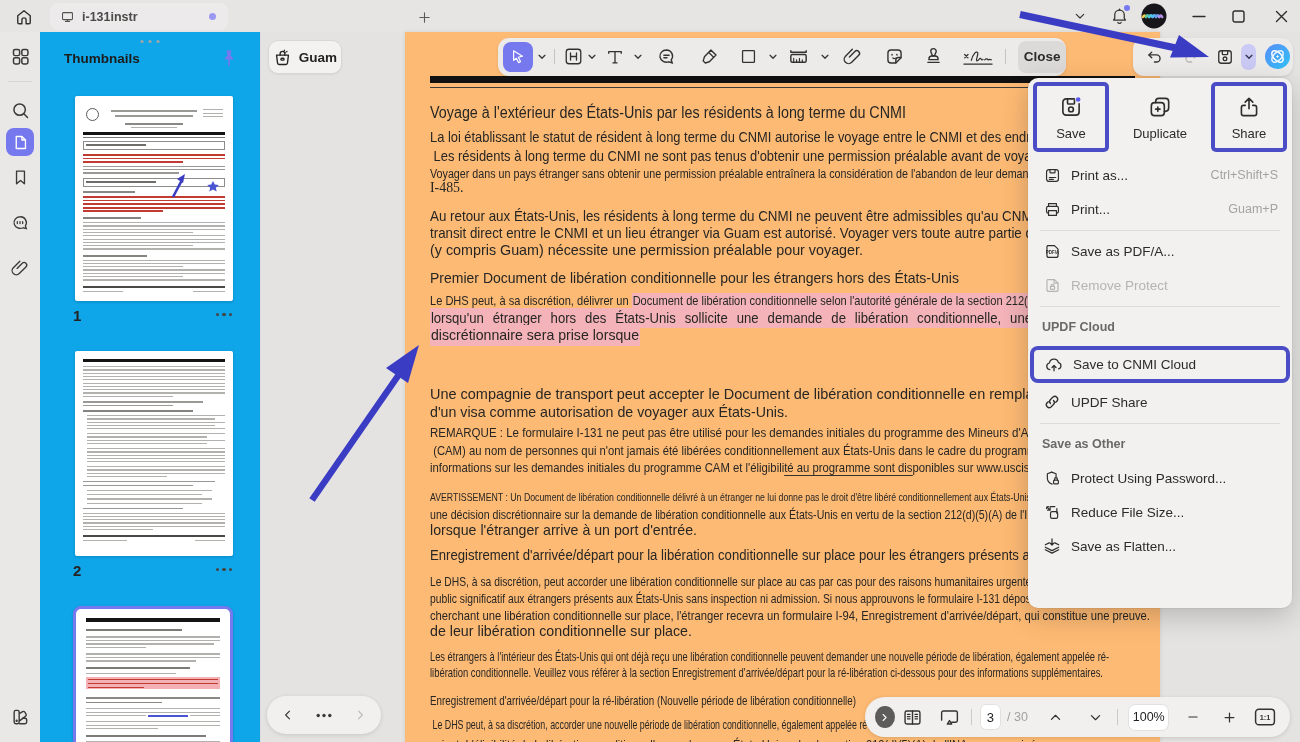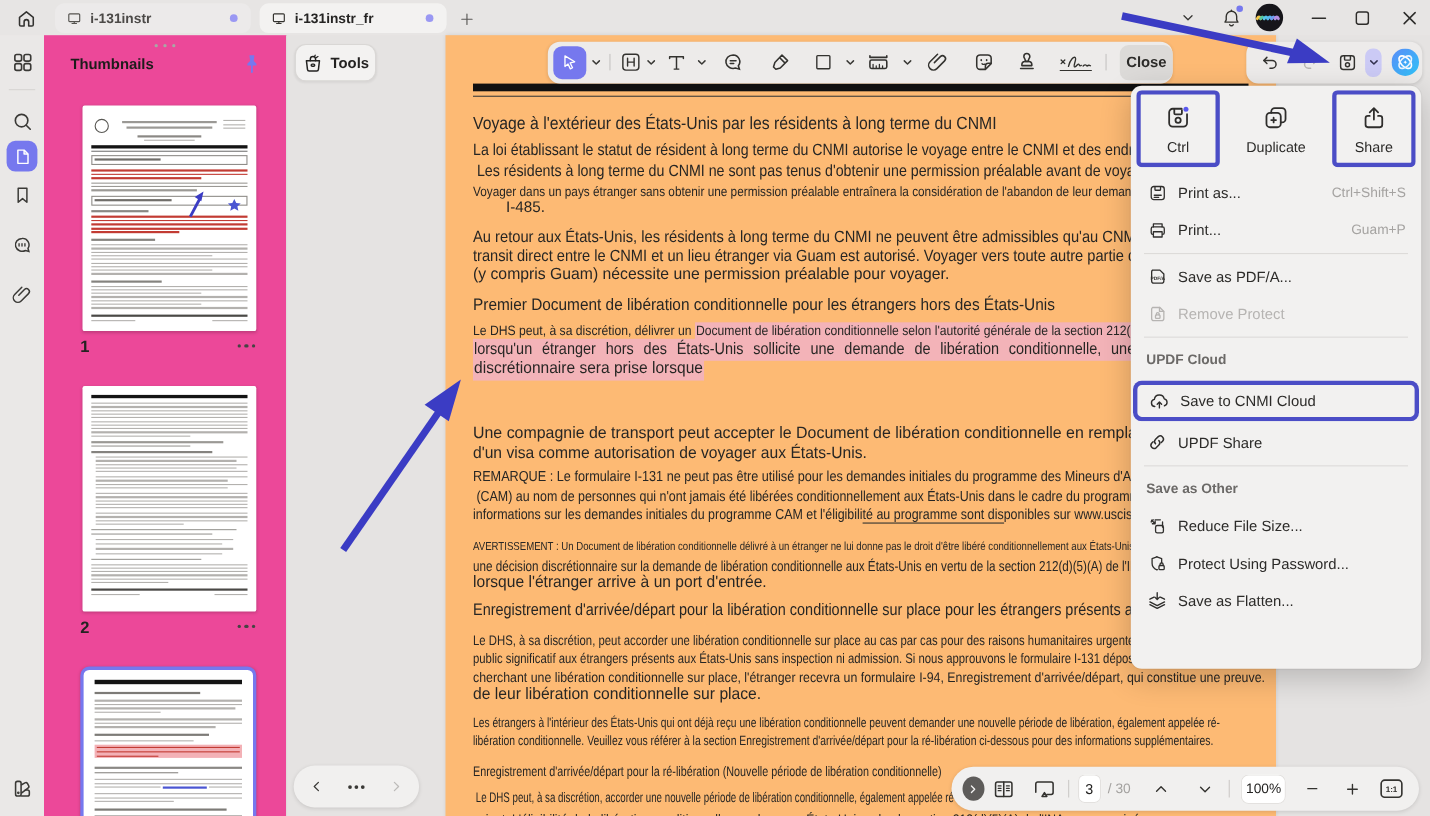--- a/index.html
+++ b/index.html
@@ -22,41 +22,41 @@
   .tb-ic { width:30px; height:30px; display:flex; align-items:center; justify-content:center; position:relative; }
 
   
   .sidebar { position:absolute; left:0; top:32px; width:40px; height:710px; background:#eae8e7; }
   .sb-ic { position:absolute; left:0; width:40px; height:36px; display:flex; align-items:center; justify-content:center; }
   .sb-ic.active .chip { position:absolute; left:6px; top:4px; width:28px; height:28px; border-radius:8px; background:#7678ee; }
   .sb-sep { position:absolute; left:8px; width:24px; height:1px; background:#d7d5d3; }
   .sb-bottom { position:absolute; left:0; bottom:7px; width:40px; height:36px; display:flex; align-items:center; justify-content:center; }
 
   
-  .thumb-panel { position:absolute; left:40px; top:32px; width:221px; height:710px; background:#ec4899; border-right:1px solid #dedcda; }
+  .thumb-panel { position:absolute; left:40px; top:32px; width:221px; height:710px; background:#0ea5e9; border-right:1px solid #dedcda; }
   .tp-handle { position:absolute; left:50%; transform:translateX(-50%); top:8px; display:flex; gap:5px; }
   .tp-handle i { width:3px; height:3px; border-radius:50%; background:#a9a7a5; }
   .tp-title { position:absolute; left:24px; top:19px; font-size:13.5px; font-weight:bold; color:#1d1c1b; }
   .tp-pin { position:absolute; right:22px; top:16px; width:18px; height:20px; }
   .thumb { position:absolute; left:35px; width:158px; background:#fff; border-radius:2px; box-shadow:0 1px 3px rgba(0,0,0,.18); overflow:hidden; }
   .thumb.sel { border:3px solid #7678ee; border-radius:8px; left:33px; width:160px; }
   .t-num { position:absolute; left:33px; font-size:15px; font-weight:bold; color:#242322; }
   .t-dots { position:absolute; right:28px; display:flex; gap:3px; }
   .t-dots i { width:3.4px; height:3.4px; border-radius:50%; background:#454443; }
   .tl { position:absolute; } 
 
   
   .doc-area { position:absolute; left:261px; top:32px; width:1039px; height:710px; background:#e5e3e2; }
   .page { position:absolute; left:144px; top:0; width:755px; height:724px; background:#fdba74; box-shadow:0 0 4px rgba(0,0,0,.10); }
   .pg-bar { position:absolute; left:25px; top:44px; width:705px; height:6.5px; background:#111; }
   .pg-rule { position:absolute; left:25px; top:54.5px; width:705px; height:1.6px; background:#3e3d3b; }
   .dline { position:absolute; white-space:pre; color:#272624; line-height:1.18; }
   .dline .hl { background:#f3b3b8; padding:1px 1px 2.5px 1px; }
   .dline .ul { border-bottom:1.2px solid #33322f; }
-  .dline.serif { font-family:Liberation Sans, sans-serif;margin-left:30px; }
+  .dline.serif { font-family:Liberation Serif, serif; }
 
   
   .tools-btn { position:absolute; left:7px; top:8px; width:74px; height:34px; background:#f3f2f1; border:1px solid #d9d7d5; border-radius:10px; display:flex; align-items:center; justify-content:center; gap:7px; box-shadow:0 1px 2px rgba(0,0,0,.06); }
   .tools-btn .lbl { font-size:13.5px; font-weight:bold; color:#242322; }
   .c-panel { position:absolute; left:237px; top:5.5px; width:568px; height:38.5px; background:#edebea; border-radius:11px; box-shadow:0 1px 3px rgba(0,0,0,.10); display:flex; align-items:center; }
   .r-panel { position:absolute; left:872px; top:5.5px; width:160px; height:38.5px; background:#edebea; border-radius:11px; box-shadow:0 1px 3px rgba(0,0,0,.10); display:flex; align-items:center; }
   .ti { display:flex; align-items:center; justify-content:center; }
   .ti.cursor-active { width:30px; height:30px; background:#7678ee; border-radius:8px; margin-left:5px; }
   .tsep { width:1px; height:15px; background:#c6c4c2; margin:0 6px; }
   .chev { display:flex; align-items:center; justify-content:center; width:12px; }
@@ -106,30 +106,20 @@
       </svg>
     </div>
     <div class="tab t1">
       <span class="mon">
         <svg width="15" height="14" viewBox="0 0 24 24" fill="none" stroke="#55534f" stroke-width="1.8" stroke-linecap="round">
             <rect x="3.5" y="4.5" width="17" height="12" rx="1.5"></rect>
             <path d="M12 16.5v3 M8.5 19.5h7"></path>
           </svg>
       </span>
       <span class="lbl">i-131instr</span>
-      <span class="dot"></span>
-    </div>
-    <div class="tab t2">
-      <span class="mon">
-        <svg width="15" height="14" viewBox="0 0 24 24" fill="none" stroke="#34332f" stroke-width="1.8" stroke-linecap="round">
-            <rect x="3.5" y="4.5" width="17" height="12" rx="1.5"></rect>
-            <path d="M12 16.5v3 M8.5 19.5h7"></path>
-          </svg>
-      </span>
-      <span class="lbl">i-131instr_fr</span>
       <span class="dot"></span>
     </div>
     <div class="plus-btn">
       <svg width="15" height="15" viewBox="0 0 24 24" fill="none" stroke="#5b5957" stroke-width="1.7" stroke-linecap="round">
           <path d="M12 4.5v15 M4.5 12h15"></path>
         </svg>
     </div>
     <div class="tb-right">
       <div class="tb-ic" style="margin-right:9px;">
         <svg width="16" height="16" viewBox="0 0 24 24" fill="none" stroke="#3a3936" stroke-width="1.8" stroke-linecap="round" stroke-linejoin="round">
@@ -421,21 +411,21 @@
         </div>
     </div>
 
     <div class="tools-btn">
       <svg width="19" height="19" viewBox="0 0 24 24" fill="none" stroke="#242322" stroke-width="1.7" stroke-linecap="round" stroke-linejoin="round">
         <path d="M4.5 9 h15 l-1.2 10 a2 2 0 0 1 -2 1.8 H7.7 a2 2 0 0 1 -2 -1.8 z"></path>
         <path d="M9 9 V7.2 a3 3 0 0 1 6 0 V9"></path>
         <rect x="10" y="13" width="4" height="2.4" rx="1.2"></rect>
         <path d="M13.5 4.5 l1.2 -1.8 M16 5.5 l1.8 -1.2" stroke-width="1.4"></path>
       </svg>
-      <span class="lbl">Tools</span>
+      <span class="lbl">Guam</span>
     </div>
 
     <div class="c-panel">
       <div class="ti cursor-active">
         <svg width="17" height="17" viewBox="0 0 24 24" fill="none" stroke="#ffffff" stroke-width="1.7" stroke-linejoin="round">
           <path d="M6.5 4 L19 11.5 L13.2 13 L16.2 19.2 L13.4 20.6 L10.4 14.4 L6.5 17.5 Z"></path>
         </svg>
       </div>
       <div class="chev" style="margin-left:3px;">
         <svg width="10" height="10" viewBox="0 0 12 12" fill="none" stroke="#3a3936" stroke-width="1.6" stroke-linecap="round" stroke-linejoin="round">
@@ -651,21 +641,21 @@
 
     <div class="menu">
       <div class="m-top">
         <div class="m-big outlined">
           <svg width="26" height="26" viewBox="0 0 24 24" fill="none" stroke="#2f2e2c" stroke-width="1.5" stroke-linecap="round" stroke-linejoin="round">
             <path d="M19.5 9 v7.5 a3 3 0 0 1 -3 3 h-9 a3 3 0 0 1 -3 -3 v-9 a3 3 0 0 1 3 -3 h7.5"></path>
             <path d="M8.8 4.8 v3.4 a1 1 0 0 0 1 1 h4.4 a1 1 0 0 0 1 -1 V5.6"></path>
             <circle cx="12" cy="14.2" r="2.2"></circle>
             <circle cx="18.6" cy="5" r="2.1" fill="#5a58ee" stroke="none"></circle>
           </svg>
-          <span class="lbl">Ctrl</span>
+          <span class="lbl">Save</span>
         </div>
         <div class="m-big">
           <svg width="26" height="26" viewBox="0 0 24 24" fill="none" stroke="#2f2e2c" stroke-width="1.5" stroke-linecap="round" stroke-linejoin="round">
             <path d="M8 8 V7 a3 3 0 0 1 3 -3 h6 a3 3 0 0 1 3 3 v6 a3 3 0 0 1 -3 3 h-1"></path>
             <rect x="4" y="8" width="12" height="12" rx="3"></rect>
             <path d="M10 12 v4 M8 14 h4"></path>
           </svg>
           <span class="lbl">Duplicate</span>
         </div>
         <div class="m-big outlined">
@@ -738,37 +728,37 @@
                 <path d="M13.8 10.2 a3.5 3.5 0 0 1 0 4.9 l-3 3 a3.5 3.5 0 0 1 -4.9 -4.9 l1.6 -1.6"></path>
               </svg>
             </span>
             <span class="lbl">UPDF Share</span>
           </div>
           <div class="m-div"></div>
           <div class="m-sec">Save as Other</div>
           <div class="m-row">
             <span class="mic">
               <svg width="19" height="19" viewBox="0 0 24 24" fill="none" stroke="#2f2e2c" stroke-width="1.5" stroke-linecap="round" stroke-linejoin="round">
-                <path d="M9 4.5 h6 M17.5 7 v6 M4.5 7 a2.5 2.5 0 0 1 2.5 -2.5"></path>
-                <rect x="9.5" y="11" width="9" height="8.5" rx="2"></rect>
-                <path d="M5 5 l4 4 M9 9 v-3.2 M9 9 h-3.2"></path>
-              </svg>
-            </span>
-            <span class="lbl">Reduce File Size...</span>
-          </div>
-          <div class="m-row">
-            <span class="mic">
-              <svg width="19" height="19" viewBox="0 0 24 24" fill="none" stroke="#2f2e2c" stroke-width="1.5" stroke-linecap="round" stroke-linejoin="round">
                 <path d="M11 4 L5.5 6 v5.5 c0 3.8 2.4 6.3 5.5 7.5 l0.6 -0.2"></path>
                 <path d="M11 4 l5.5 2 v5 "></path>
                 <rect x="13.4" y="14" width="6" height="4.8" rx="1.2"></rect>
                 <path d="M14.6 14 v-1.2 a1.8 1.8 0 0 1 3.6 0 V14"></path>
               </svg>
             </span>
             <span class="lbl">Protect Using Password...</span>
+          </div>
+          <div class="m-row">
+            <span class="mic">
+              <svg width="19" height="19" viewBox="0 0 24 24" fill="none" stroke="#2f2e2c" stroke-width="1.5" stroke-linecap="round" stroke-linejoin="round">
+                <path d="M9 4.5 h6 M17.5 7 v6 M4.5 7 a2.5 2.5 0 0 1 2.5 -2.5"></path>
+                <rect x="9.5" y="11" width="9" height="8.5" rx="2"></rect>
+                <path d="M5 5 l4 4 M9 9 v-3.2 M9 9 h-3.2"></path>
+              </svg>
+            </span>
+            <span class="lbl">Reduce File Size...</span>
           </div>
           <div class="m-row">
             <span class="mic">
               <svg width="20" height="20" viewBox="0 0 24 24" fill="none" stroke="#2f2e2c" stroke-width="1.5" stroke-linecap="round" stroke-linejoin="round">
                 <path d="M4 13.5 L12 17.5 L20 13.5"></path>
                 <path d="M4 16.5 L12 20.5 L20 16.5"></path>
                 <path d="M12 3.5 v7 M9.4 8.2 L12 10.8 L14.6 8.2"></path>
                 <path d="M4 10.5 L8.5 8.3 M20 10.5 L15.5 8.3"></path>
               </svg>
             </span>

